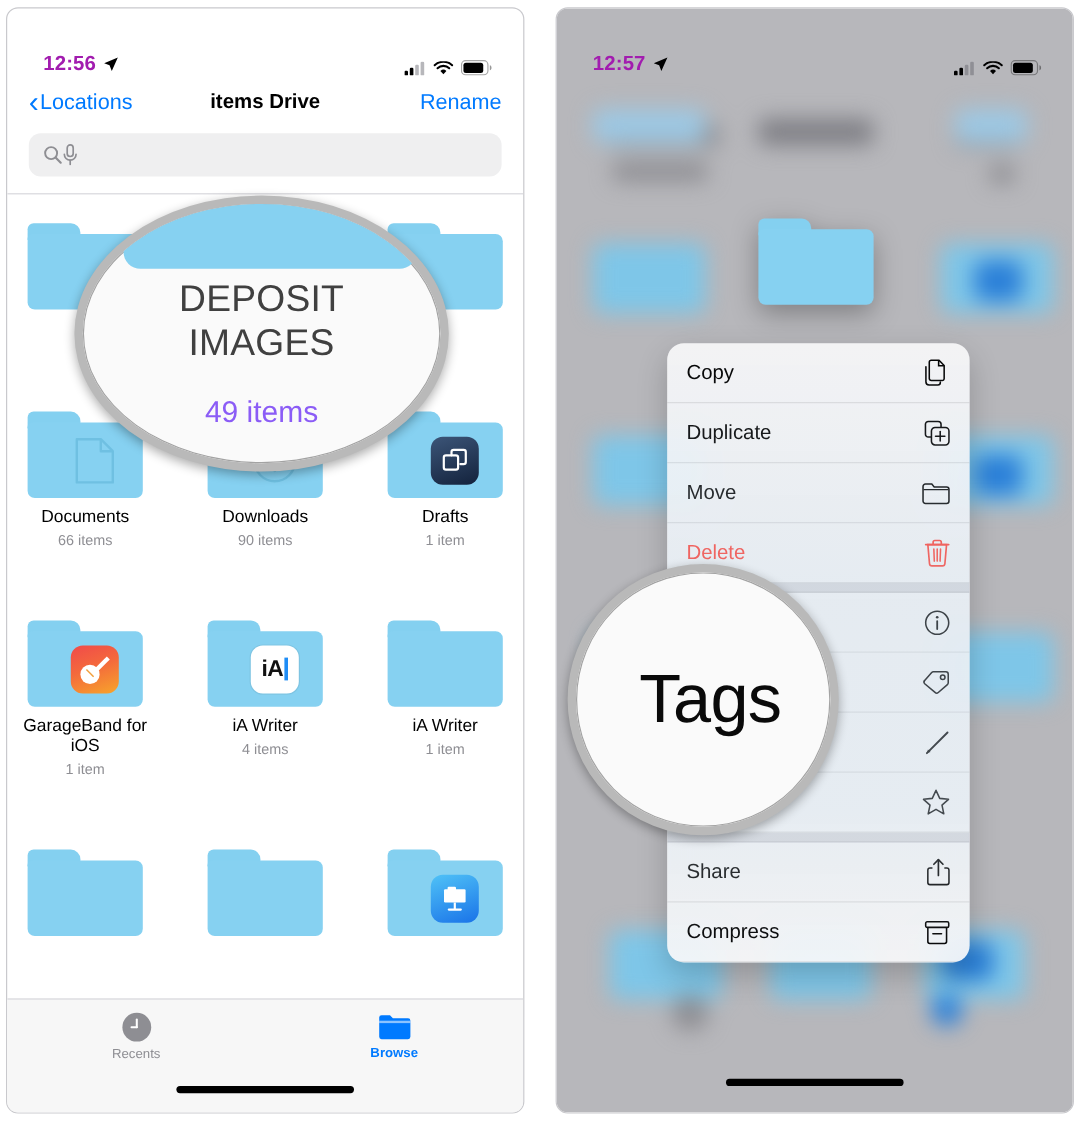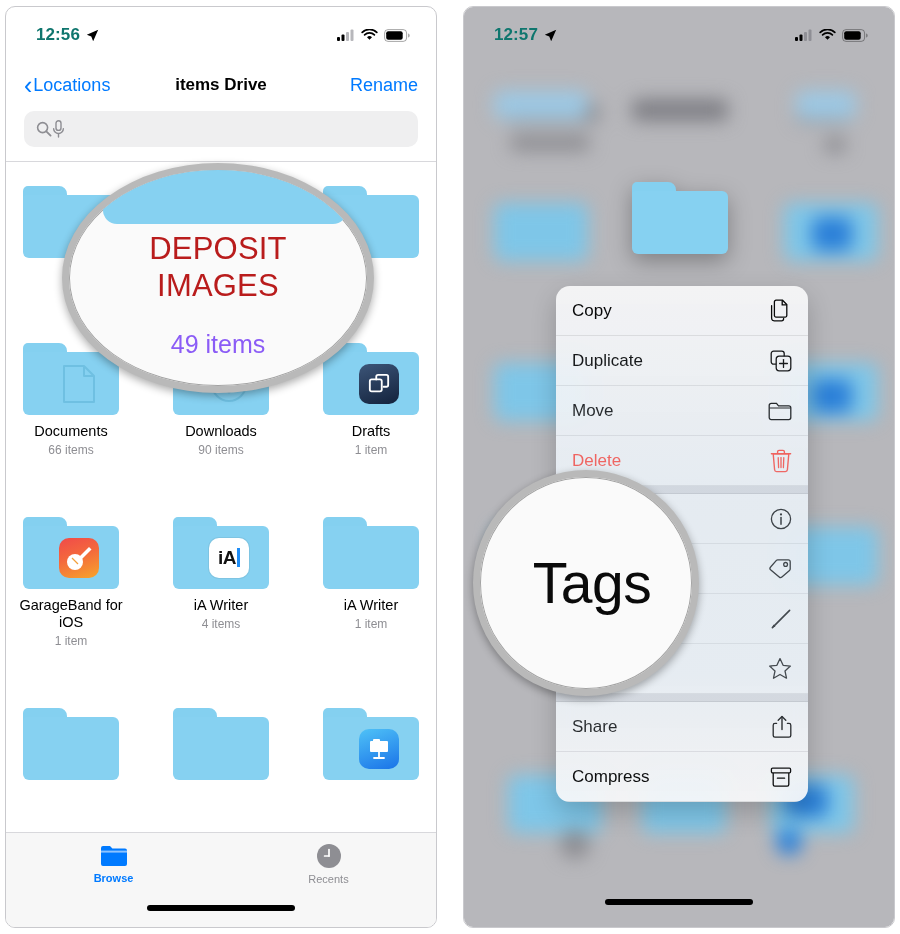--- a/index.html
+++ b/index.html
@@ -22,23 +22,23 @@
     border-radius: 10px;
     overflow: hidden;
   }
   #phone-left  { left: 5px; }
   #phone-right { left: 463px; }
 
   
   .statusbar {
     position: relative;
     height: 56px;
-    display: flex; align-items: center;
+    display: flex; align-items: flex-end;
     padding: 0 26px 0 30px;
-    font-size: 17px; font-weight: bold; color: #0f766e;
+    font-size: 17px; font-weight: bold; color: #a21caf;
     letter-spacing: .1px;
   }
   .sb-time { display: flex; align-items: center; gap: 6px; }
   .sb-right { margin-left: auto; display: flex; align-items: center; gap: 6px; }
   .loc-arrow { display:inline-block; }
 
   
   .navbar {
     height: 44px; display:flex; align-items:center;
     padding: 0 18px; position: relative;
@@ -124,21 +124,21 @@
     overflow:hidden;
   }
   #mag-left {
     left:62px; top:163px; width:312px; height:230px; border-radius:50%;
   }
   #mag-left .mag-bluebar {
     position:absolute; top:-2px; left:34px; width:244px; height:56px;
     background:#86d1f1; border-radius: 0 0 14px 14px;
   }
   #mag-left .mag-title {
-    font-size:31px; color:#b91c1c; text-align:center; line-height:1.18;
+    font-size:31px; color:#404040; text-align:center; line-height:1.18;
     letter-spacing:.2px; margin-top:34px;
   }
   #mag-left .mag-sub { font-size:25px; color:#8b5cf6; margin-top:26px; }
   #mag-right {
     left:473px; top:470px; width:226px; height:226px; border-radius:50%;
   }
   #mag-right .mag-word {
     font-size:57px; color:#0a0a0a; letter-spacing:-.5px;
     transform: translateX(6px);
   }
@@ -400,39 +400,39 @@
                 <line x1="8" y1="22" x2="18" y2="22" stroke="#fff" stroke-width="1.8" stroke-linecap="round"></line>
               </svg>
             </div>
           </div>
         </div>
       </div>
     </div>
 
     <div class="tabbar">
       <div class="tabs">
-        <div class="tab-item active">
-          <span>
-            <svg width="28" height="24" viewBox="0 0 28 24">
-              <path d="M1 4a2 2 0 0 1 2-2h7l2.4 2.6H25a2 2 0 0 1 2 2V20a2 2 0 0 1-2 2H3a2 2 0 0 1-2-2z" fill="#007aff"></path>
-              <rect x="1" y="6.6" width="26" height="2" fill="#ffffff" fill-opacity=".55"></rect>
-            </svg>
-          </span>
-          <span class="tlabel">Browse</span>
-        </div>
         <div class="tab-item inactive">
           <span>
             <svg width="26" height="26" viewBox="0 0 26 26">
               <circle cx="13" cy="13" r="12" fill="#8e8e93"></circle>
               <line x1="13" y1="6.5" x2="13" y2="13" stroke="#fff" stroke-width="1.7" stroke-linecap="round"></line>
               <line x1="13" y1="13" x2="8.6" y2="13" stroke="#fff" stroke-width="1.7" stroke-linecap="round"></line>
             </svg>
           </span>
           <span class="tlabel">Recents</span>
         </div>
+        <div class="tab-item active">
+          <span>
+            <svg width="28" height="24" viewBox="0 0 28 24">
+              <path d="M1 4a2 2 0 0 1 2-2h7l2.4 2.6H25a2 2 0 0 1 2 2V20a2 2 0 0 1-2 2H3a2 2 0 0 1-2-2z" fill="#007aff"></path>
+              <rect x="1" y="6.6" width="26" height="2" fill="#ffffff" fill-opacity=".55"></rect>
+            </svg>
+          </span>
+          <span class="tlabel">Browse</span>
+        </div>
       </div>
       <div class="home-indicator"></div>
     </div>
   </div>
 
   <div class="phone" id="phone-right">
 
     <div class="dim-layer"></div>
     <div class="blur-canvas blurred">
       <div class="bl-text" style="left:42px;  top:96px;  width:94px;  height:20px;"></div>

